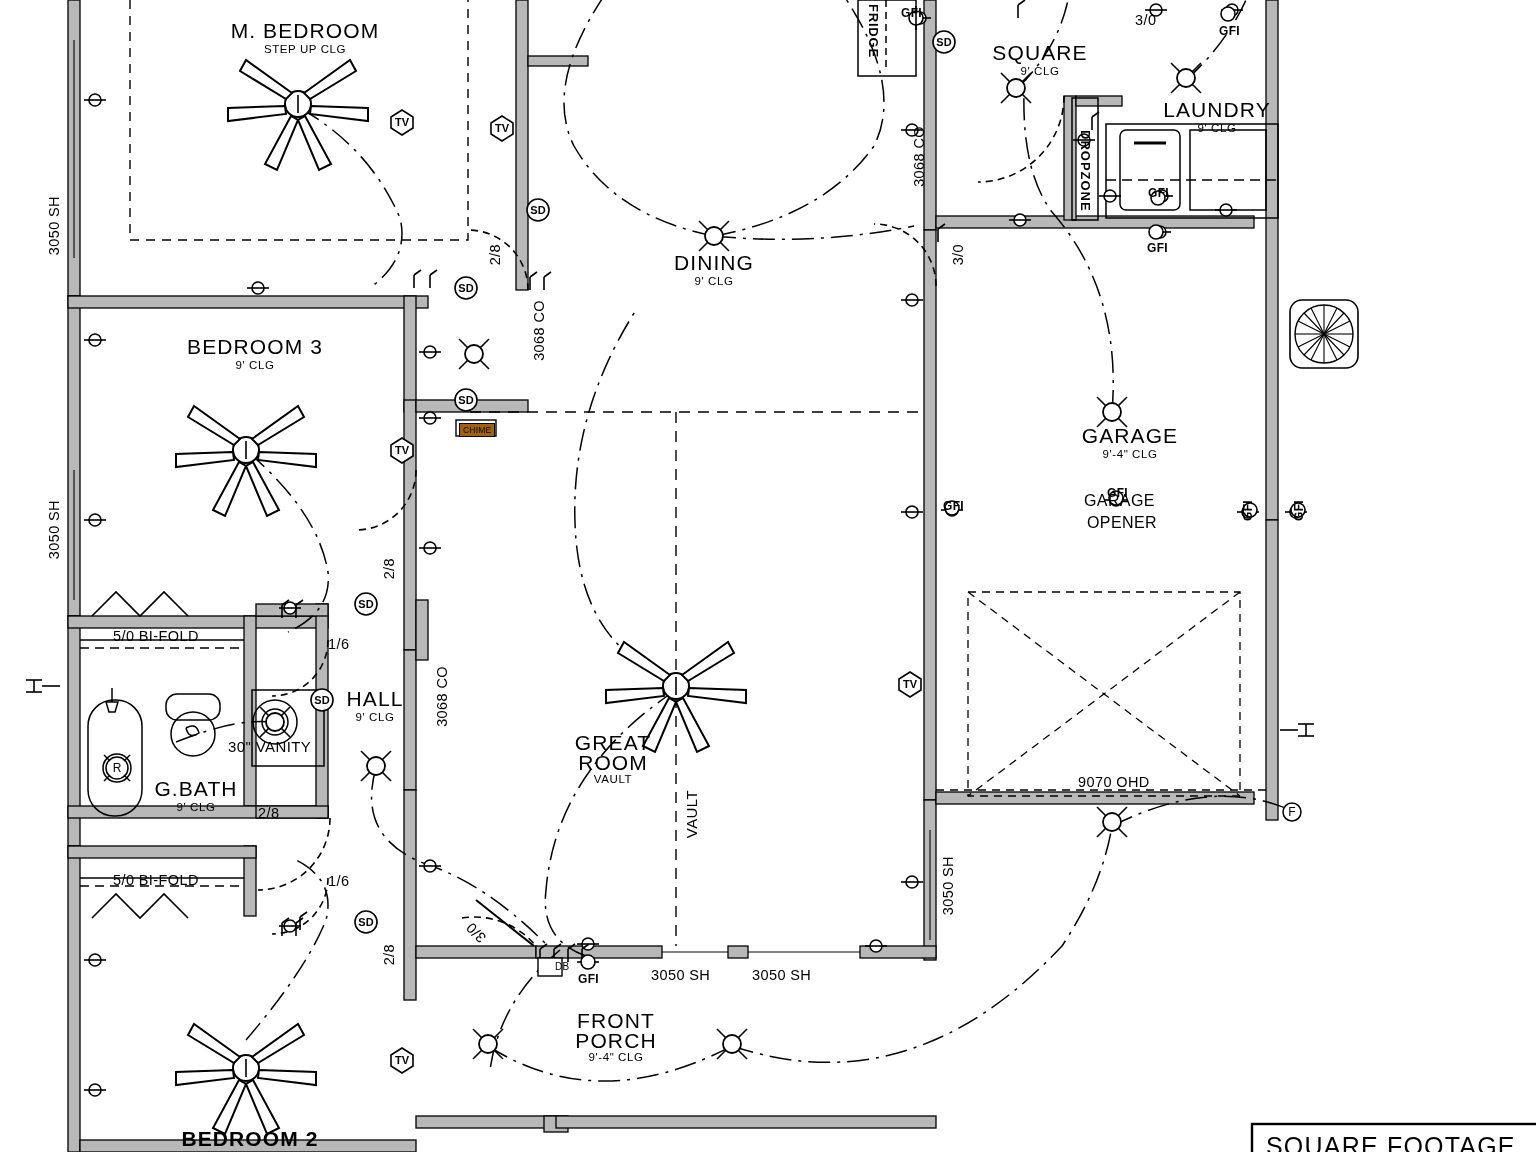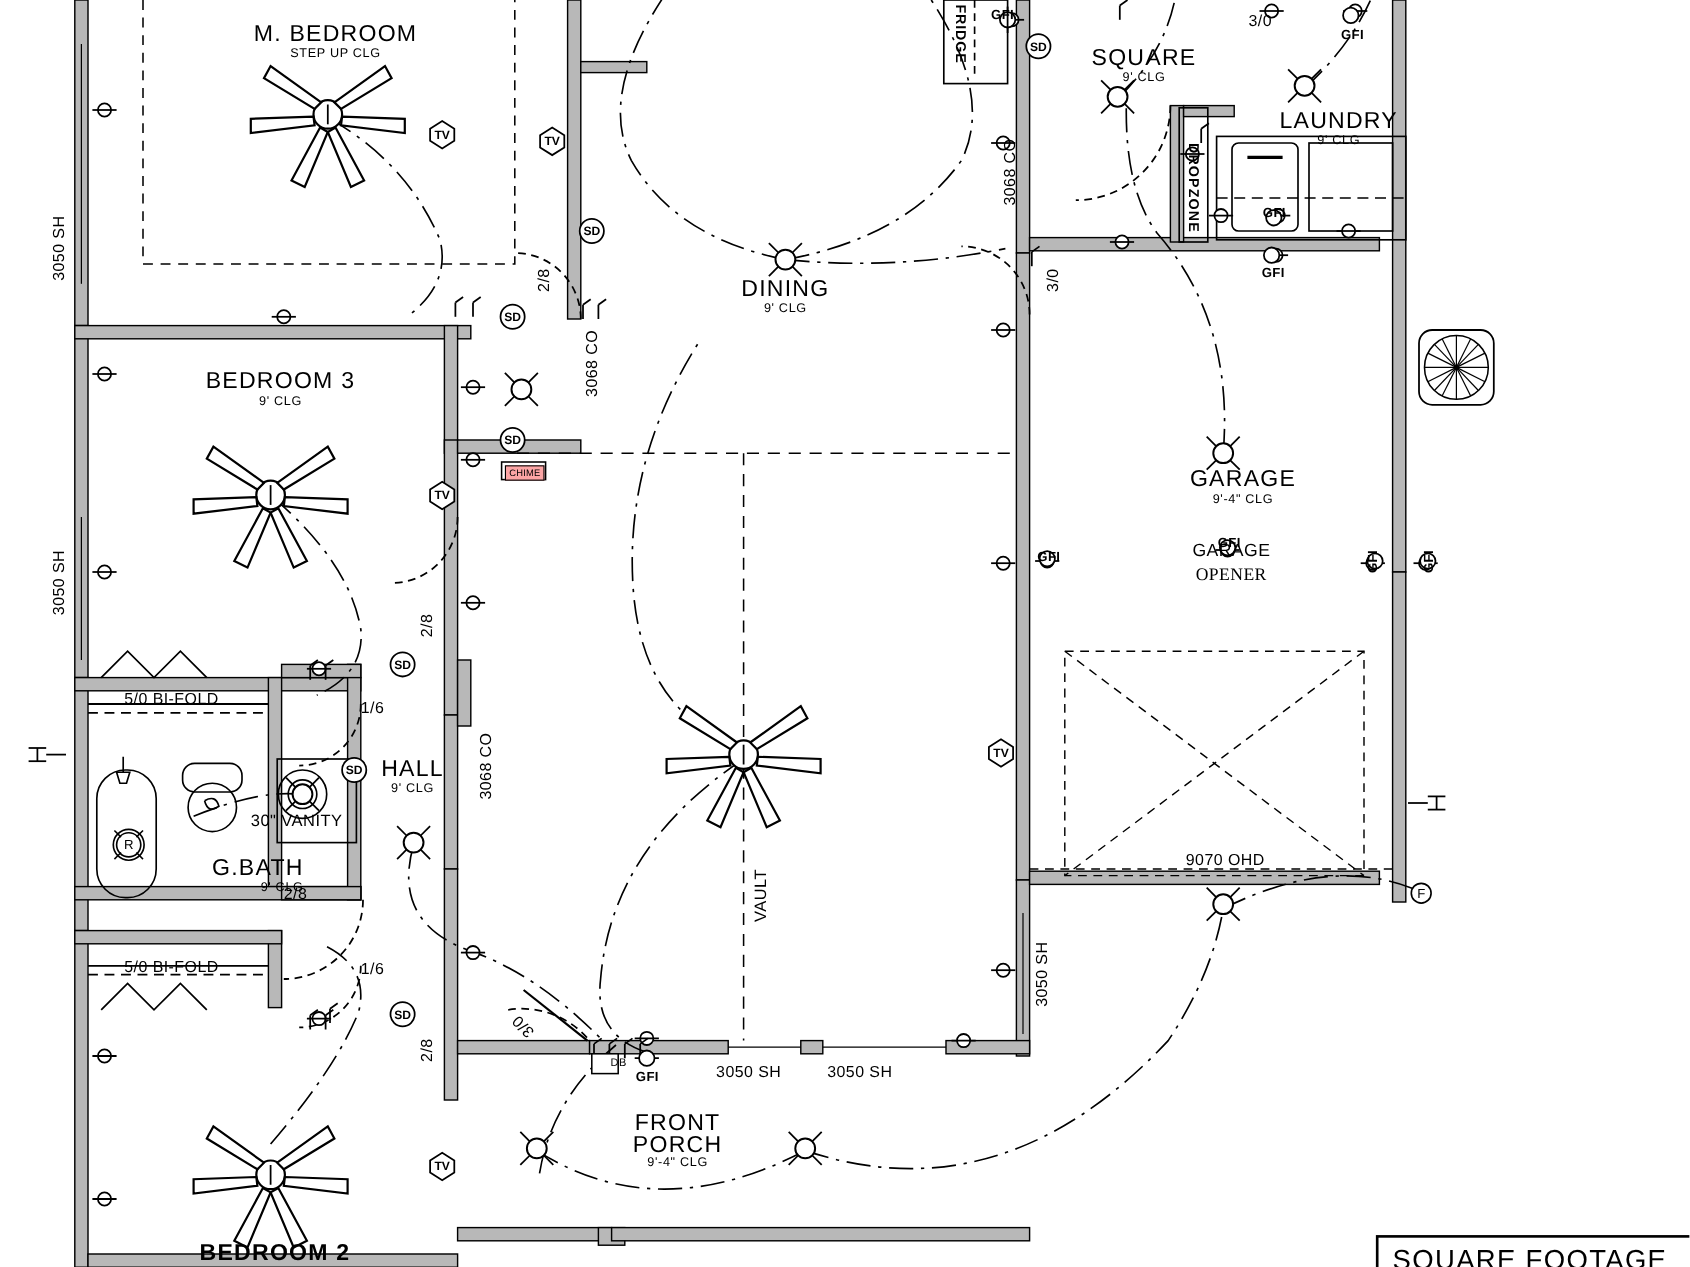--- a/index.html
+++ b/index.html
@@ -9,21 +9,21 @@
   svg#plan{position:absolute;left:0;top:0;width:1536px;height:1152px;}
 
   .lbl{position:absolute;white-space:nowrap;letter-spacing:.4px;}
   .room{font-size:21px;font-weight:400;text-align:center;line-height:1.05;}
   .room .nm{display:block;font-size:21px;letter-spacing:1.1px;}
   .room .clg{display:block;font-size:11.5px;font-weight:normal;letter-spacing:.6px;margin-top:1px;}
   .tag{font-size:14.5px;letter-spacing:.4px;}
   .tagsm{font-size:12px;font-weight:bold;letter-spacing:.3px;}
   .vert{writing-mode:vertical-rl;transform:rotate(180deg);}
   .vertup{writing-mode:vertical-rl;}
-  .boxtag{font-size:8.5px;border:1.2px solid #000;padding:1px 3px;background:#fca5a5;letter-spacing:.2px;}
+  .boxtag{font-size:8.5px;border:1.2px solid #000;padding:1px 3px;background:#a16207;letter-spacing:.2px;}
   .ttl{font-size:25px;letter-spacing:1.2px;}
 </style>
 </head>
 <body>
 
 <div id="sheet">
 
 <svg id="plan" viewBox="0 0 1536 1152">
   <defs>
     <g id="fan">
@@ -437,35 +437,39 @@
 
 <div class="lbl room" style="left:155px;top:336px;width:200px;">
   <span class="nm">BEDROOM 3</span>
   <span class="clg">9' CLG</span>
 </div>
 
 <div class="lbl room" style="left:150px;top:1128px;width:200px;font-weight:bold;">
   <span class="nm">BEDROOM 2</span>
 </div>
 
-<div class="lbl room" style="left:116px;top:778px;width:160px;text-align:right;">
+<div class="lbl room" style="left:116px;top:778px;width:160px;">
   <span class="nm">G.BATH</span>
   <span class="clg">9' CLG</span>
 </div>
 
 <div class="lbl room" style="left:310px;top:688px;width:130px;">
   <span class="nm">HALL</span>
   <span class="clg">9' CLG</span>
 </div>
 
 <div class="lbl room" style="left:644px;top:252px;width:140px;">
   <span class="nm">DINING</span>
   <span class="clg">9' CLG</span>
 </div>
 
+<div class="lbl room" style="left:543px;top:733px;width:140px;line-height:.96;">
+  <span class="nm" style="word-spacing: normal;">GREAT<br>ROOM</span>
+  <span class="clg">VAULT</span>
+</div>
 
 <div class="lbl room" style="left:546px;top:1011px;width:140px;line-height:.96;">
   <span class="nm" style="word-spacing: normal;">FRONT<br>PORCH</span>
   <span class="clg">9'-4" CLG</span>
 </div>
 
 <div class="lbl room" style="left:950px;top:42px;width:180px;">
   <span class="nm">SQUARE</span>
   <span class="clg">9' CLG</span>
 </div>
@@ -477,21 +481,21 @@
 
 <div class="lbl room" style="left:1050px;top:425px;width:160px;">
   <span class="nm">GARAGE</span>
   <span class="clg">9'-4" CLG</span>
 </div>
 
 <div class="lbl tag vert" style="left:683px;top:790px;font-size:15px;">VAULT</div>
 <div class="lbl tagsm vertup" style="left:1078px;top:130px;font-size:13px;letter-spacing:1px;">DROPZONE</div>
 <div class="lbl tagsm vertup" style="left:866px;top:4px;font-size:13px;letter-spacing:.8px;">FRIDGE</div>
 <div class="lbl tag" style="left:1084px;top:492px;font-size:16px;">GARAGE</div>
-<div class="lbl tag" style="left:1087px;top:514px;font-size:16px;font-family:Liberation Serif, serif;">OPENER</div>
+<div class="lbl tag" style="left:1087px;top:514px;font-size:16px;">OPENER</div>
 <div class="lbl tag" style="left:228px;top:738px;font-size:15px;">30" VANITY</div>
 <div class="lbl boxtag" style="left:459px;top:423px;">CHIME</div>
 <div class="lbl" style="left:555px;top:961px;font-size:10px;font-weight:normal;">DB</div>
 
 <div class="lbl tag vert" style="left:487px;top:244px;">2/8</div>
 <div class="lbl tag vert" style="left:381px;top:558px;">2/8</div>
 <div class="lbl tag" style="left:258px;top:805px;">2/8</div>
 <div class="lbl tag vert" style="left:381px;top:944px;">2/8</div>
 <div class="lbl tag" style="left:328px;top:636px;">1/6</div>
 <div class="lbl tag" style="left:328px;top:873px;">1/6</div>

